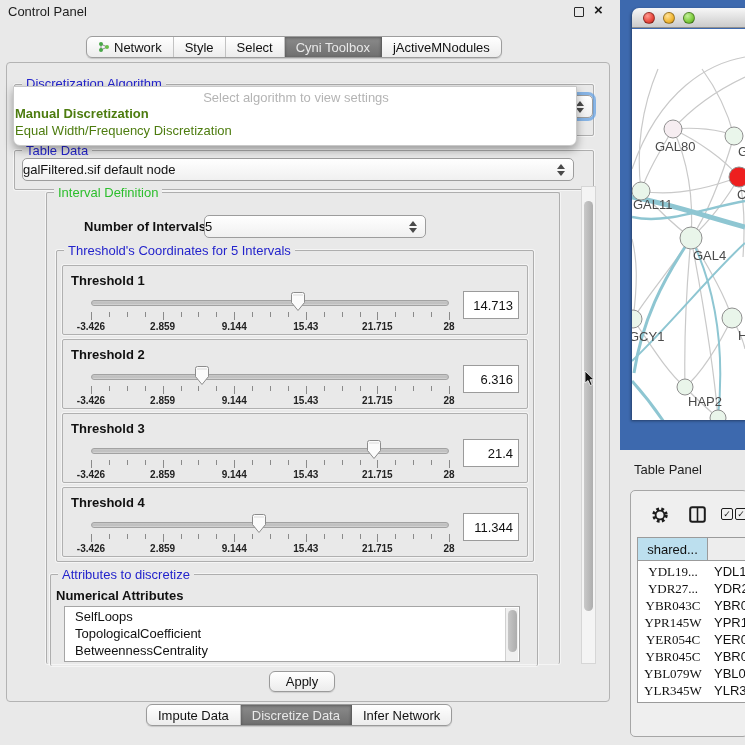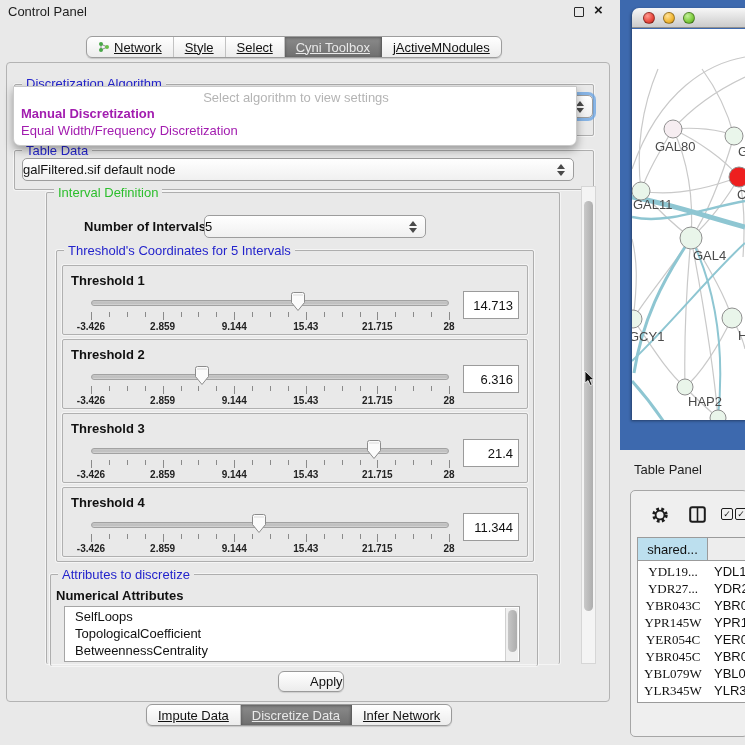--- a/index.html
+++ b/index.html
@@ -8,59 +8,59 @@
   .abs { position:absolute; }
 
   
   #left { left:0; top:0; width:620px; height:745px; background:#e9e9e9; }
   #cp-titlebar { left:0; top:0; width:620px; height:24px; }
   #cp-title { left:8px; top:4px; font-size:13px; color:#1d1d1d; }
   #float-btn { left:574px; top:7px; width:10px; height:10px; border:1.6px solid #2a2a2a; border-radius:1px; }
   #close-btn { left:594px; top:1px; font-size:15px; font-weight:900; color:#1a1a1a; }
 
   #top-tabs { left:86px; top:36px; height:22px; display:flex; border:1px solid #9d9d9d; border-radius:6px; overflow:hidden; background:linear-gradient(#ffffff,#ececec); box-shadow:0 1px 1px rgba(0,0,0,.15); }
-  .seg { display:flex; align-items:center; gap:4px; padding:0 11px; font-size:13px; color:#111; border-right:1px solid #c2c2c2; white-space:nowrap;text-decoration:underline; }
+  .seg { display:flex; align-items:center; gap:4px; padding:0 11px; font-size:13px; color:#111; border-right:1px solid #c2c2c2; white-space:nowrap; }
   .seg:last-child { border-right:none;align-items:center; }
   .seg.dark { background:linear-gradient(#8b8b8b,#6f6f6f); color:#e9e9e9; border-right:1px solid #5f5f5f; box-shadow:inset 0 1px 3px rgba(0,0,0,.35); }
 
   #outer-panel { left:6px; top:62px; width:604px; height:640px; border:1px solid #b3b3b3; border-radius:4px; background:#e9e9e9; }
 
   .group { position:absolute; border:1px solid #aeaeae; border-radius:2px; box-shadow:0 0 0 1px rgba(255,255,255,.55); }
   .group-title { position:absolute; font-size:13px; background:#e9e9e9; padding:0 4px; white-space:nowrap; }
   .gt-blue { color:#2424cc; }
   .gt-green { color:#2dbe2d; }
 
   .combo { position:absolute; background:linear-gradient(#ffffff,#f0f0f0); border:1px solid #9d9d9d; border-radius:5px; font-size:13px; color:#111; display:flex; align-items:center; }
   .combo .stepper { position:absolute; right:6px; top:0; bottom:0; width:12px; display:flex; flex-direction:column; justify-content:center; gap:2px; align-items:center; }
   .tri-up { width:0; height:0; border-left:4px solid transparent; border-right:4px solid transparent; border-bottom:5px solid #4a4a4a; }
   .tri-down { width:0; height:0; border-left:4px solid transparent; border-right:4px solid transparent; border-top:5px solid #4a4a4a; }
   .focus-ring { box-shadow:0 0 0 3px rgba(100,160,225,.75); }
 
   #algo-popup { left:13px; top:86px; width:564px; height:60px; background:#ffffff; border:1px solid #c9c9c9; border-radius:0 0 7px 7px; box-shadow:0 4px 10px rgba(0,0,0,.35); z-index:30; }
   #popup-placeholder { left:0; top:3px; width:564px; text-align:center; font-size:13px; color:#b4b4b4; }
-  .popup-item { position:absolute; left:7px; font-size:13px; color:#a21caf; }
+  .popup-item { position:absolute; left:1px; font-size:13px; color:#4d7c0f; }
 
   .bold { font-weight:bold; }
   .lbl13 { position:absolute; font-size:13px; color:#111; }
 
   
   .th-row { position:absolute; left:62px; width:466px; height:70px; border:1px solid #b0b0b0; border-radius:2px; background:#e9e9e9; box-shadow:0 0 0 1px rgba(255,255,255,.5); }
   .th-label { position:absolute; left:8px; top:7px; font-size:13px; font-weight:bold; color:#111; }
   .th-track { position:absolute; left:28px; top:34px; width:358px; height:6px; border-radius:3px; background:linear-gradient(#c9c9c9,#bdbdbd 55%,#d8d8d8); border:1px solid #a2a2a2; }
   .th-thumb { position:absolute; top:26px; width:16px; height:20px; }
   .tick { position:absolute; width:1px; background:#8a8a8a; }
   .tick-label { position:absolute; width:60px; margin-left:-30px; text-align:center; font-size:10px; font-weight:bold; color:#222; }
   .th-value { position:absolute; right:8px; top:25px; width:56px; height:28px; background:#fff; border:1px solid #9b9b9b; font-size:13px; color:#111; text-align:right; padding:6px 5px 0 0; }
 
   #attr-list { left:64px; top:606px; width:456px; height:56px; background:#ffffff; border:1px solid #a5a5a5; overflow:hidden; }
   .attr-item { position:absolute; left:10px; font-size:13px; color:#111; white-space:nowrap; }
   #attr-scroll { position:absolute; right:1px; top:1px; width:13px; height:54px; background:#f0f0f0; border-left:1px solid #d0d0d0; }
   #attr-thumb { position:absolute; left:2px; top:2px; width:9px; height:42px; border-radius:5px; background:linear-gradient(90deg,#c6c6c6,#adadad); }
 
-  #apply-btn { left:278px; top:671px; width:66px; height:21px; background:linear-gradient(#ffffff,#ececec); border:1px solid #9a9a9a; border-radius:6px; font-size:13px; color:#111; padding-top:2px; box-shadow:0 1px 1px rgba(0,0,0,.12);padding-left:31px; }
+  #apply-btn { left:269px; top:671px; width:66px; height:21px; background:linear-gradient(#ffffff,#ececec); border:1px solid #9a9a9a; border-radius:6px; font-size:13px; color:#111; text-align:center; padding-top:2px; box-shadow:0 1px 1px rgba(0,0,0,.12); }
 
   #bottom-tabs { left:146px; top:704px; height:22px; display:flex; border:1px solid #9a9a9a; border-radius:6px; overflow:hidden; background:linear-gradient(#ffffff,#ececec); box-shadow:0 1px 1px rgba(0,0,0,.15); }
 
   
   #cp-scroll { left:581px; top:186px; width:15px; height:478px; background:#f4f4f4; border:1px solid #d6d6d6; }
   #cp-thumb { position:absolute; left:2px; top:14px; width:9px; height:410px; border-radius:5px; background:linear-gradient(90deg,#c9c9c9,#aeaeae); }
 
   
   #right { left:620px; top:0; width:125px; height:745px; background:#e9e9e9; overflow:hidden; }
   #net-bg { left:0; top:0; width:137px; height:450px; }

